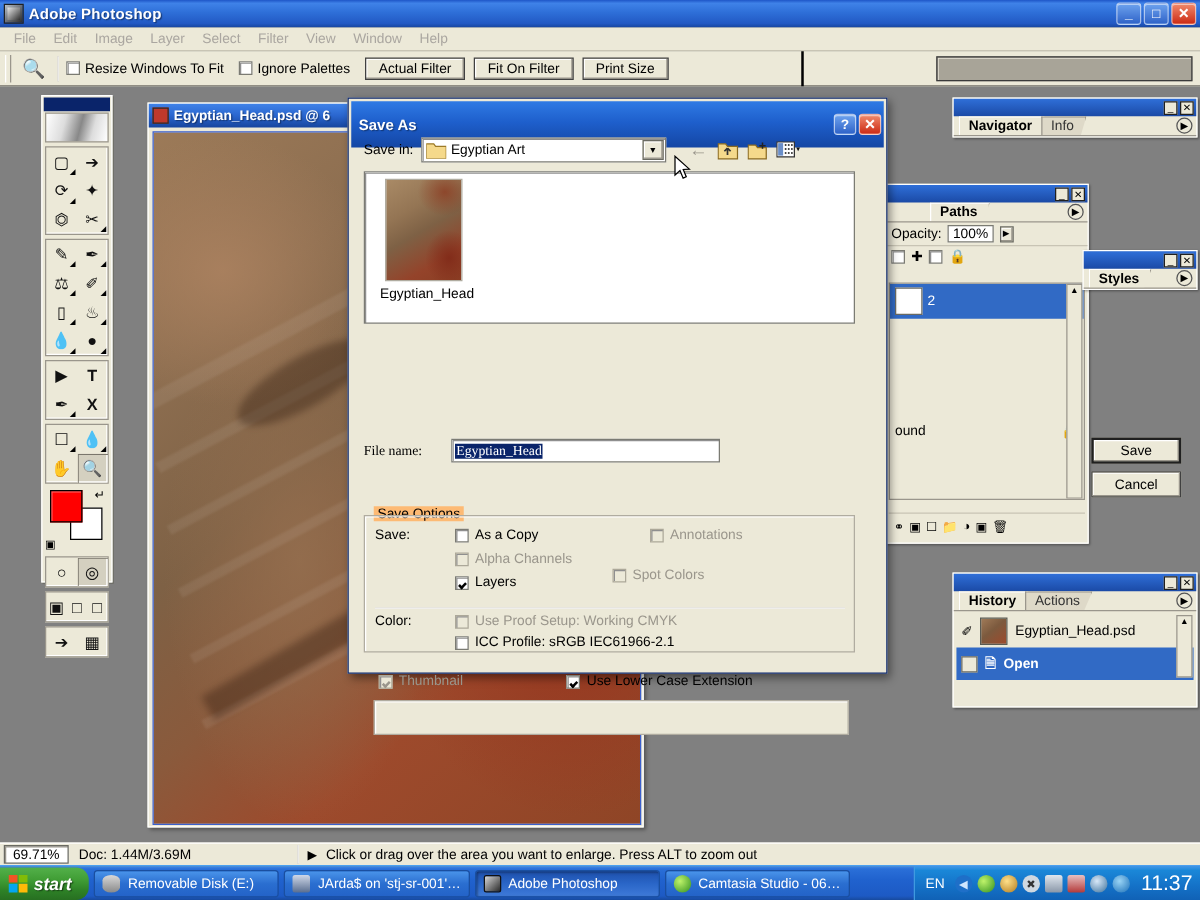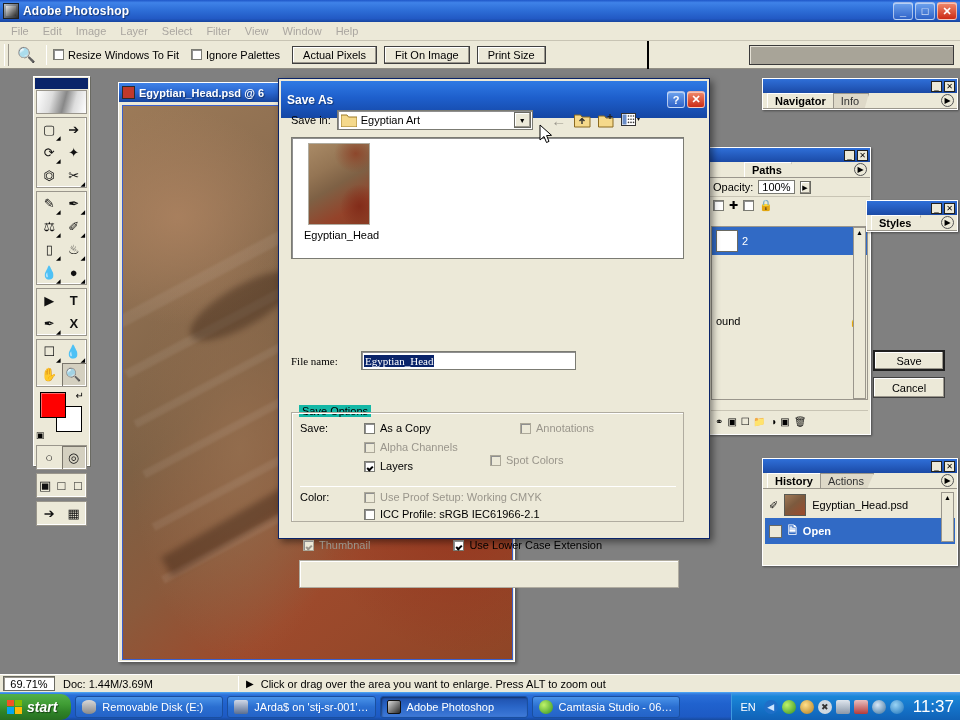--- a/index.html
+++ b/index.html
@@ -296,21 +296,21 @@
   }
   .sa-btn.default { border:2px solid #202020; }
   #btn-save { position:absolute; left:594px; top:271px; }
   #btn-cancel { position:absolute; left:594px; top:298px; }
 
   #sa-options {
     position:absolute; left:12px; top:333px; width:393px; height:110px;
     border:1px solid #b0aca0; box-shadow:inset 1px 1px 0 #fff;
   }
   #sa-options-legend {
-    position:absolute; left:20px; top:326px; background:#14b8a6; padding:0 3px; font-size:11px;
+    position:absolute; left:20px; top:326px; background:#fdba74; padding:0 3px; font-size:11px;
   }
   .opt-check { display:flex; align-items:center; gap:5px; font-size:11px; position:absolute; }
   .opt-check.dis { color:#9a968c; }
   .opt-check.dis .wincheck { background:#ece9d8; border-color:#aca899; }
   .opt-check.dis .wincheck.checked:after { border-color:#9a968c; }
   #opts-divider { position:absolute; left:8px; top:73px; width:376px; height:1px; background:#b0aca0; border-bottom:1px solid #fff; }
   #sa-thumbrow { position:absolute; left:24px; top:460px; }
   #sa-bottombox {
     position:absolute; left:20px; top:481px; width:380px; height:28px;
     border:1px solid #b0aca0; box-shadow:inset 1px 1px 0 #fff; background:#ece9d8;
@@ -351,22 +351,22 @@
     <div class="tool-glyph">🔍</div>
     <div class="sep"></div>
     <label class="ob-check">
       <span class="wincheck"></span>
       <span>Resize Windows To Fit</span>
     </label>
     <label class="ob-check">
       <span class="wincheck"></span>
       <span>Ignore Palettes</span>
     </label>
-    <button class="ob-btn">Actual Pixels</button>
-    <button class="ob-btn">Fit On Image</button>
+    <button class="ob-btn">Actual Filter</button>
+    <button class="ob-btn">Fit On Filter</button>
     <button class="ob-btn">Print Size</button>
     <div class="wellsep" style="margin-left:auto"></div>
     <div id="palette-well"></div>
   </div>
 
   <div id="toolbox">
     <div class="tb-title"></div>
     <div class="tb-logo"></div>
 
     <div class="tb-group">
@@ -506,21 +506,21 @@
       <span class="wincheck"></span>
       <span>✚</span>
       <span class="wincheck"></span>
       <span>🔒</span>
     </div>
     <div style="position:absolute; left:2px; top:78px; right:2px; bottom:34px; border:1px solid #9a968c; background:#ece9d8; overflow:hidden;">
       <div class="layer-item sel">
         <span class="layer-thumb"></span>
         <span>2</span>
       </div>
-      <div class="layer-item" style="margin-top:52px">
+      <div class="layer-item" style="margin-top:76px">
         <span>ound</span>
         <span style="margin-left:auto">🔒</span>
       </div>
       <div class="pal-scroll" style="top:0; bottom:0;">
         <div style="text-align:center; font-size:7px; line-height:10px;">▲</div>
       </div>
     </div>
     <div style="position:absolute; left:2px; bottom:2px; right:2px; height:22px; display:flex; align-items:center; gap:4px; padding-left:4px; border-top:1px solid #c8c4b4; font-size:10px;">
       <span>⚭</span>
       <span>▣</span>

